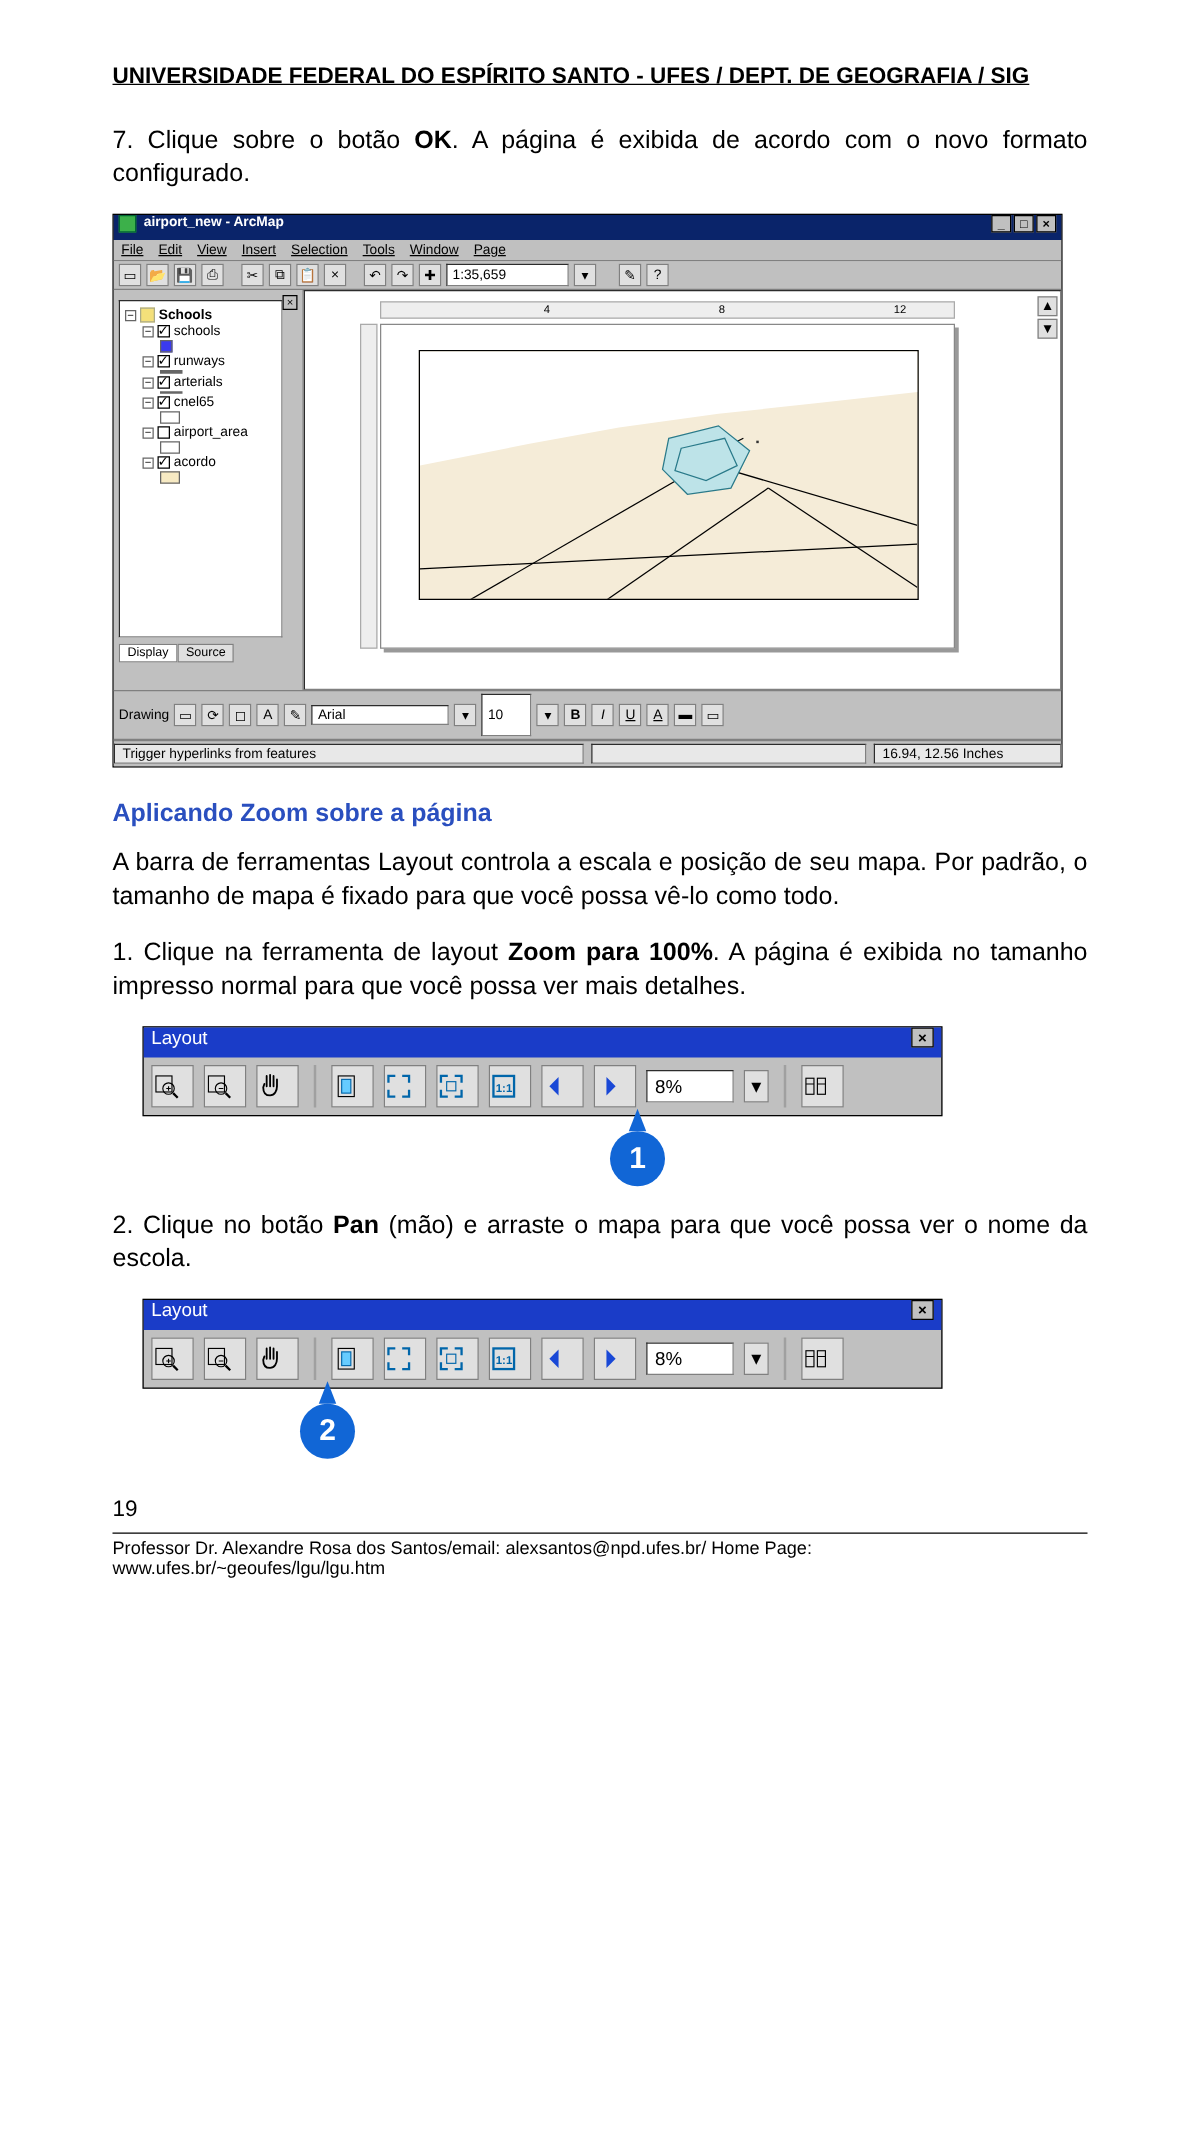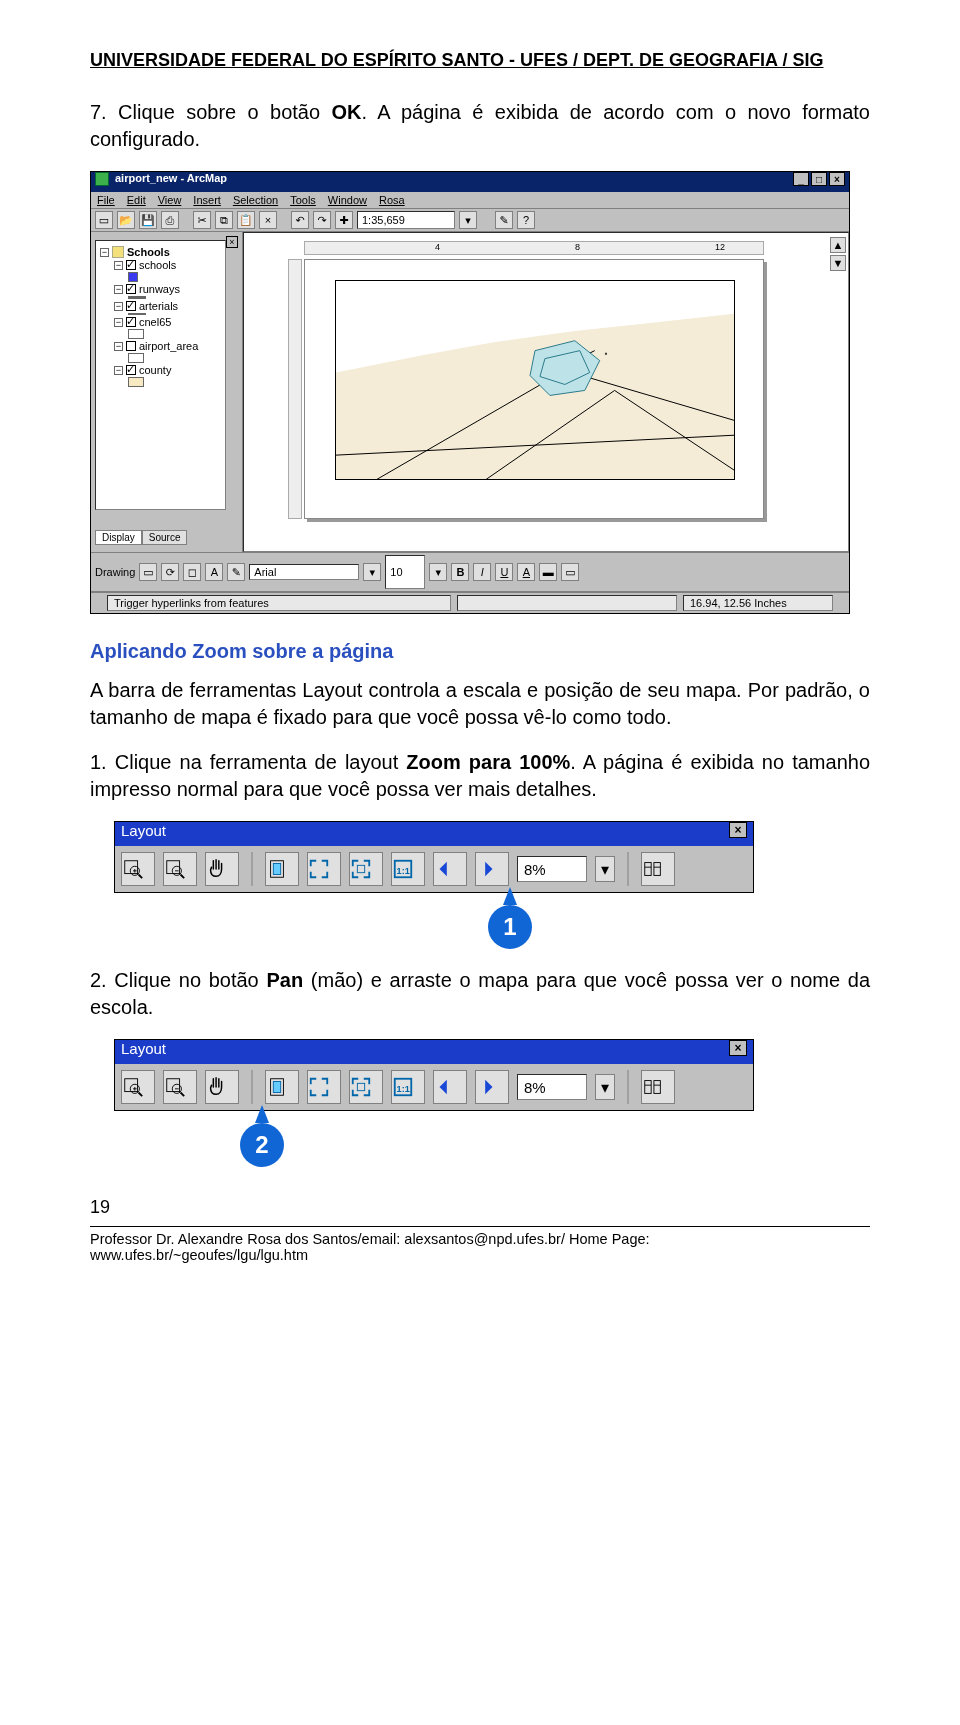--- a/index.html
+++ b/index.html
@@ -101,40 +101,40 @@
   }
   .toc .closebox { float:right; width:12px;height:12px;border:1px solid #000;background:#c0c0c0;display:flex;align-items:center;justify-content:center;font-size:9px;}
   .toc-list { background:#fff; border:1px inset #808080; height: 270px; padding:4px; overflow:hidden; margin-top:4px;}
   .toc-item { display:flex; align-items:center; gap:3px; margin:1px 0; white-space:nowrap;}
   .toc-item.sub { margin-left: 14px; }
   .toc-item.sub2 { margin-left: 28px; }
   .tree-toggle { width:9px;height:9px;border:1px solid #666;display:inline-flex;align-items:center;justify-content:center;font-size:9px;line-height:1;}
   .cb { width:10px;height:10px;border:1px solid #000;background:#fff;display:inline-block;position:relative;}
   .cb.checked::after{content:"✓";position:absolute;top:-3px;left:-1px;font-size:11px;}
   .swatch { width:16px;height:10px;border:1px solid #666;display:inline-block;}
-  .toc-tabs { display:flex; margin-top:20px;}
+  .toc-tabs { display:flex; margin-top:5px;}
   .toc-tab { border:1px solid #808080; padding:1px 6px; background:#e0e0e0; font-size:10px;}
   .toc-tab.active{ background:#fff;}
   .map-area {
     flex:1; background:#fff; position:relative; border:1px inset #808080;
   }
   .layout-page {
     position:absolute; left:60px; top:26px; width:460px; height:260px;
     background:#fff; border:1px solid #888; box-shadow:3px 3px 0 #999;
   }
   .ruler-h{position:absolute;left:60px;top:8px;width:460px;height:14px;background:#eee;border:1px solid #aaa;font-size:9px;display:flex;align-items:center;}
   .ruler-h span{position:absolute;top:0;}
   .ruler-v{position:absolute;left:44px;top:26px;width:14px;height:260px;background:#eee;border:1px solid #aaa;}
   .map-frame{position:absolute;left:30px;top:20px;width:400px;height:200px;border:1px solid #000;background:#f5ecd8;overflow:hidden;}
   .coast{position:absolute;top:0;left:0;width:100%;height:55%;background:#fff;clip-path:polygon(0 0,100% 0,100% 30%,80% 38%,60% 46%,40% 56%,22% 68%,0 84%);}
   .roads line{stroke:#000;stroke-width:1;}
   .airport-poly{fill:#bde3e8;stroke:#2a7a8a;stroke-width:1;}
   .side-tools{position:absolute;right:2px;top:4px;width:16px;display:flex;flex-direction:column;gap:2px;}
   .side-tools .tb-btn{width:16px;height:16px;}
-  .statusbar{display:flex;align-items:center;border-top:1px solid #808080;background:#c0c0c0;padding:2px 16px;gap:6px;font-size:11px;}
+  .statusbar{display:flex;align-items:center;border-top:1px solid #808080;background:#c0c0c0;padding:2px 0;gap:6px;font-size:11px;}
   .status-cell{border:1px inset #808080;background:#e8e8e8;padding:1px 6px;height:16px;display:flex;align-items:center;}
   .draw-row{border-top:1px solid #808080;}
   .font-box{width:110px;height:16px;border:1px inset #808080;background:#fff;padding:0 4px;display:flex;align-items:center;}
   .size-box{width:40px;height:16px;border:1px inset #808080;background:#fff;padding:16px 4px;display:flex;align-items:center;}
   
   .layout-toolbar {
     width: 640px;
     border:1px solid #000;
     background:#c0c0c0;
     font-family: Tahoma, Arial, sans-serif;
@@ -178,21 +178,21 @@
       <div class="win-btn">×</div>
     </div>
     <div class="menubar">
       <span class="mitem">File</span>
       <span class="mitem">Edit</span>
       <span class="mitem">View</span>
       <span class="mitem">Insert</span>
       <span class="mitem">Selection</span>
       <span class="mitem">Tools</span>
       <span class="mitem">Window</span>
-      <span class="mitem">Rosa</span>
+      <span class="mitem">Page</span>
     </div>
     <div class="toolbar-row">
       <div class="tb-btn">▭</div>
       <div class="tb-btn">📂</div>
       <div class="tb-btn">💾</div>
       <div class="tb-btn">⎙</div>
       <div style="width:6px"></div>
       <div class="tb-btn">✂</div>
       <div class="tb-btn">⧉</div>
       <div class="tb-btn">📋</div>
@@ -253,21 +253,21 @@
               <span class="tree-toggle">−</span>
               <span class="cb"></span>
               <span>airport_area</span>
             </div>
           <div class="toc-item sub2">
               <span class="swatch" style="background:#fff;"></span>
             </div>
           <div class="toc-item sub">
               <span class="tree-toggle">−</span>
               <span class="cb checked"></span>
-              <span>county</span>
+              <span>acordo</span>
             </div>
           <div class="toc-item sub2">
               <span class="swatch" style="background:#f7eac3;"></span>
             </div>
         </div>
         <div class="toc-tabs">
           <div class="toc-tab active">Display</div>
           <div class="toc-tab">Source</div>
         </div>
       </div>

